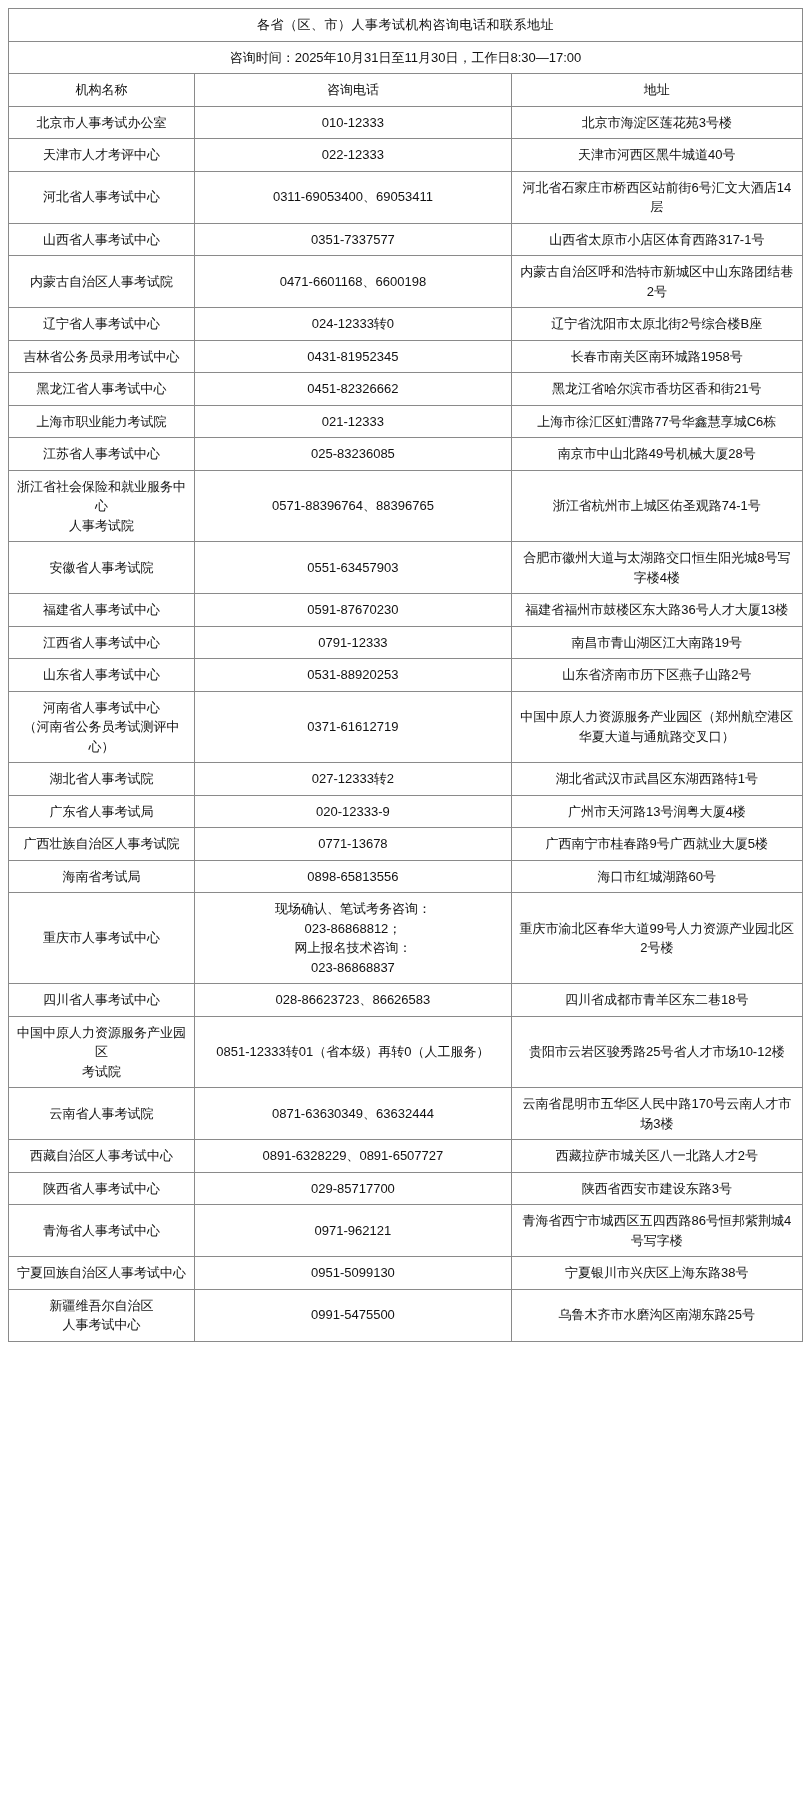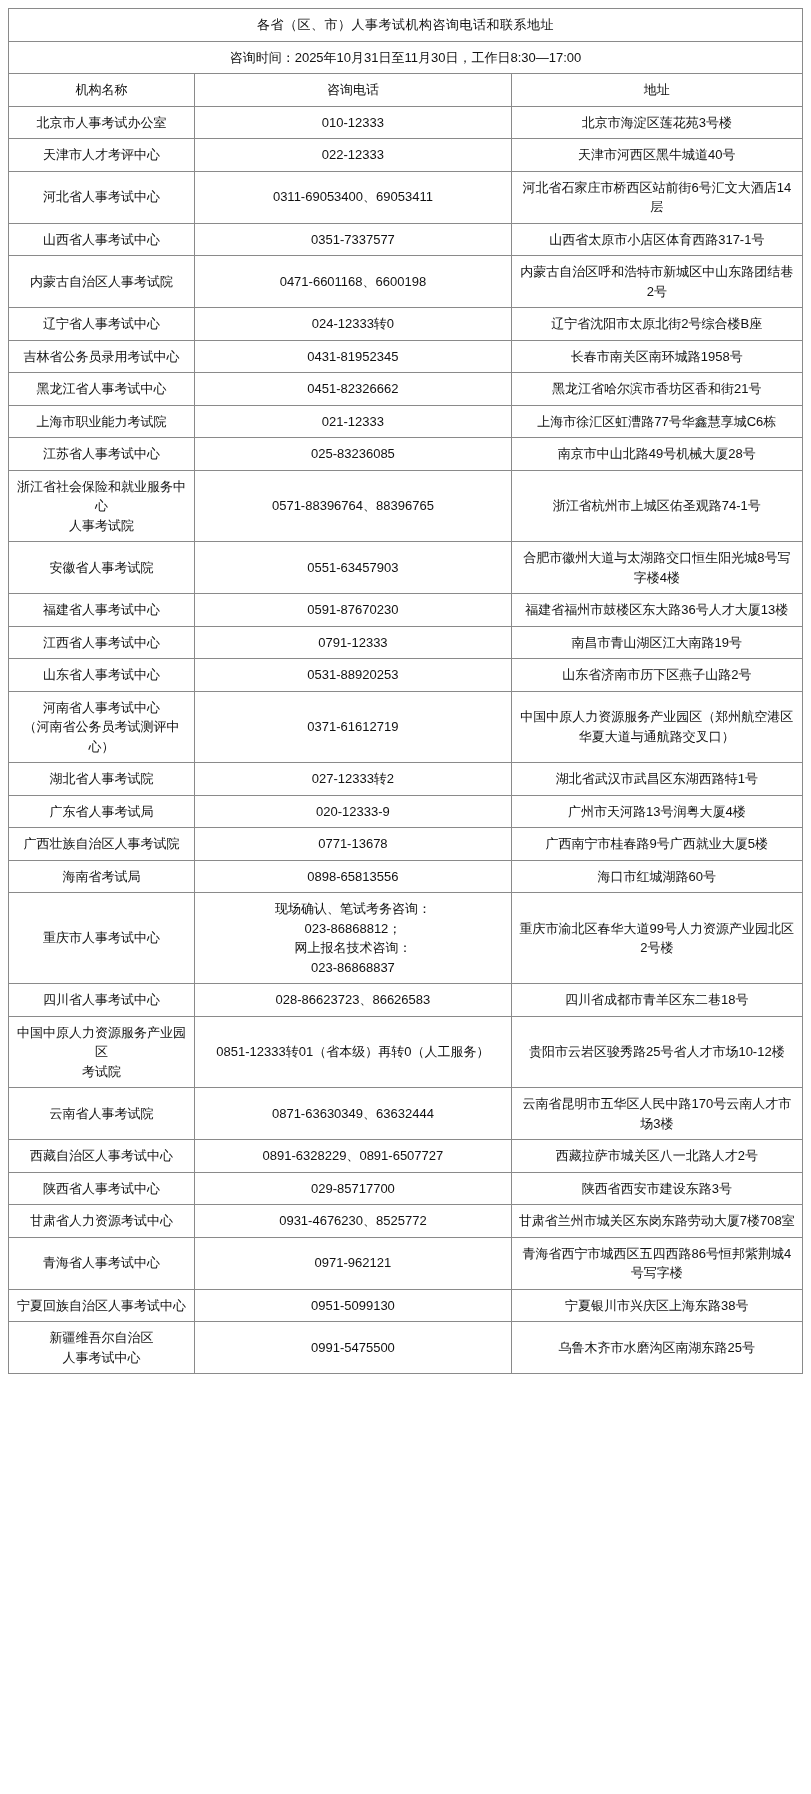--- a/index.html
+++ b/index.html
@@ -210,25 +210,20 @@
         <td class="cell-name multiline">西藏自治区人事考试中心</td>
         <td class="cell-phone multiline">0891-6328229、0891-6507727</td>
         <td class="cell-addr multiline">西藏拉萨市城关区八一北路人才2号</td>
       </tr>
       <tr>
         <td class="cell-name multiline">陕西省人事考试中心</td>
         <td class="cell-phone multiline">029-85717700</td>
         <td class="cell-addr multiline">陕西省西安市建设东路3号</td>
       </tr>
       <tr>
-        <td class="cell-name multiline">甘肃省人力资源考试中心</td>
-        <td class="cell-phone multiline">0931-4676230、8525772</td>
-        <td class="cell-addr multiline">甘肃省兰州市城关区东岗东路劳动大厦7楼708室</td>
-      </tr>
-      <tr>
         <td class="cell-name multiline">青海省人事考试中心</td>
         <td class="cell-phone multiline">0971-962121</td>
         <td class="cell-addr multiline">青海省西宁市城西区五四西路86号恒邦紫荆城4号写字楼</td>
       </tr>
       <tr>
         <td class="cell-name multiline">宁夏回族自治区人事考试中心</td>
         <td class="cell-phone multiline">0951-5099130</td>
         <td class="cell-addr multiline">宁夏银川市兴庆区上海东路38号</td>
       </tr>
       <tr>

